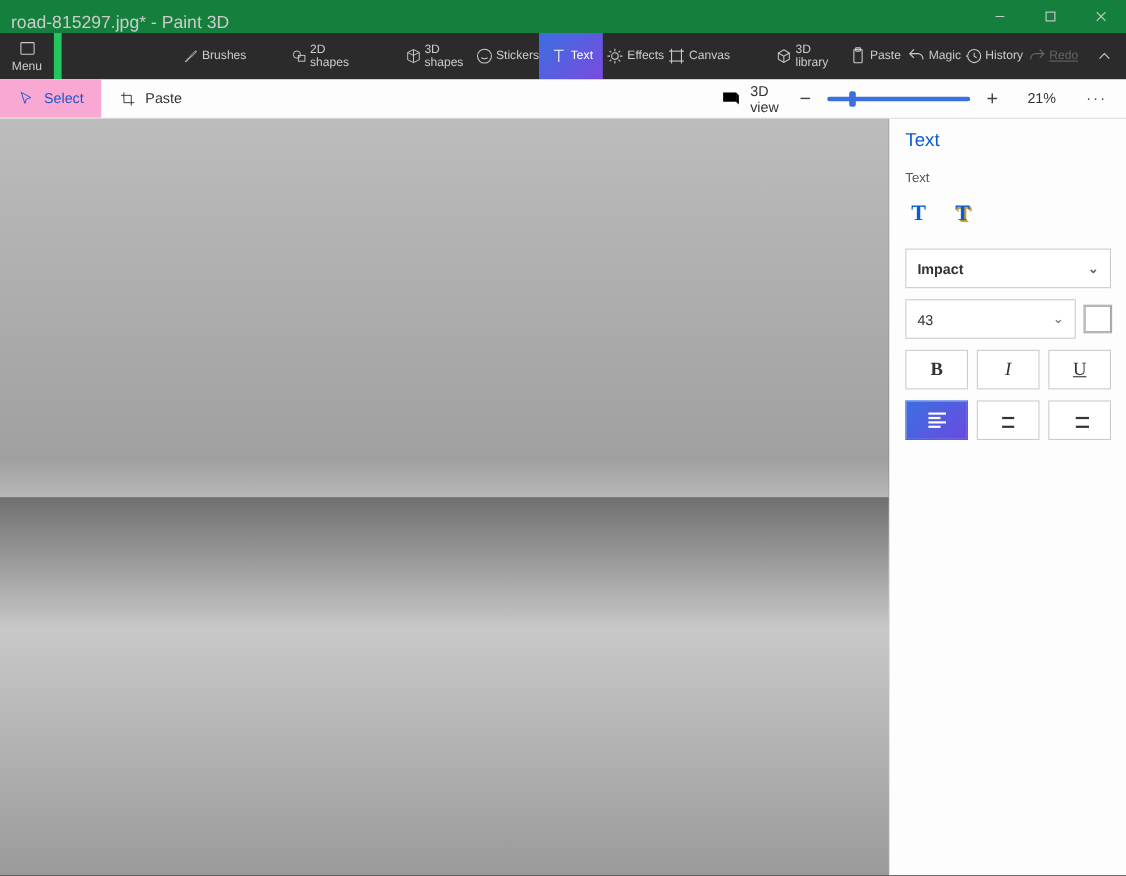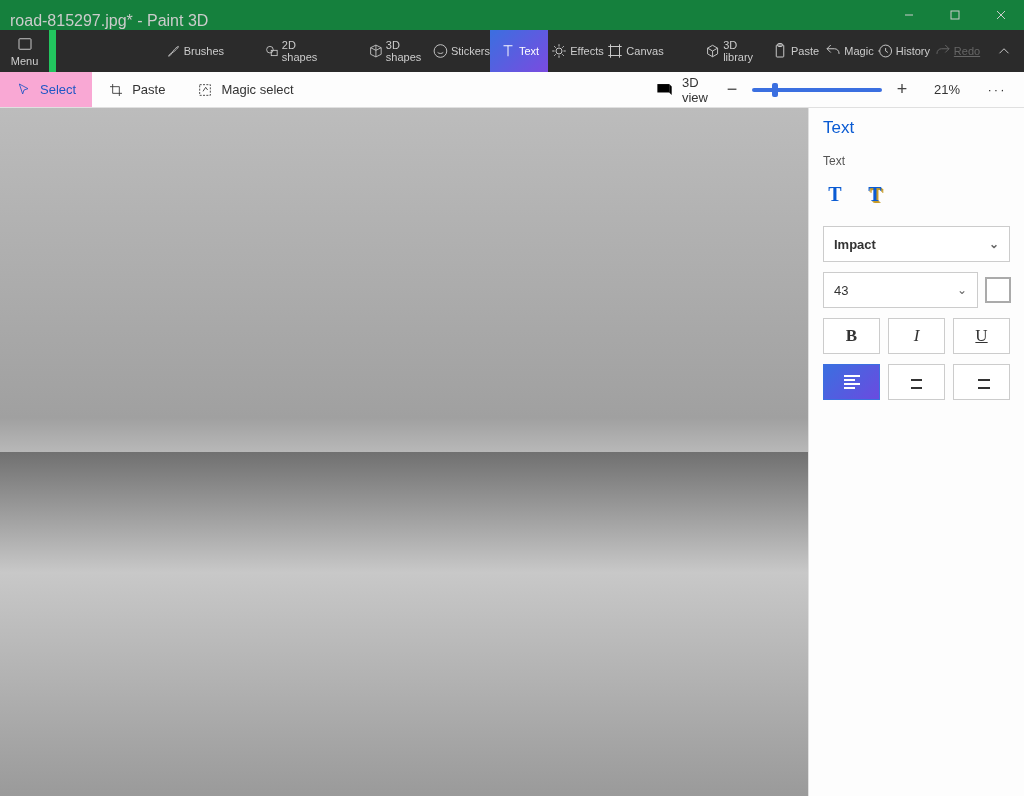--- a/index.html
+++ b/index.html
@@ -223,27 +223,20 @@
         <path d="M5 3l5 15 2-6 6-2z" stroke="#2057c5"></path>
       </svg>
     <span>Select</span>
   </div>
   <div class="tbtn">
     <svg viewBox="0 0 24 24">
         <path d="M7 3v14h14M3 7h14v14"></path>
       </svg>
     <span>Paste</span>
   </div>
-  <div class="tbtn">
-    <svg viewBox="0 0 24 24">
-        <rect x="4" y="4" width="16" height="16" stroke-dasharray="3 2"></rect>
-        <path d="M9 14l4-6 3 4"></path>
-      </svg>
-    <span>Magic select</span>
-  </div>
   <div class="sep"></div>
   <div class="view3d">
     <svg viewBox="0 0 24 24">
         <rect x="4" y="6" width="14" height="10"></rect>
         <path d="M18 6l3 3v10l-3-3"></path>
       </svg>
     <span>3D view</span>
   </div>
   <div class="zoomgrp">
     <div class="zminus">−</div>

